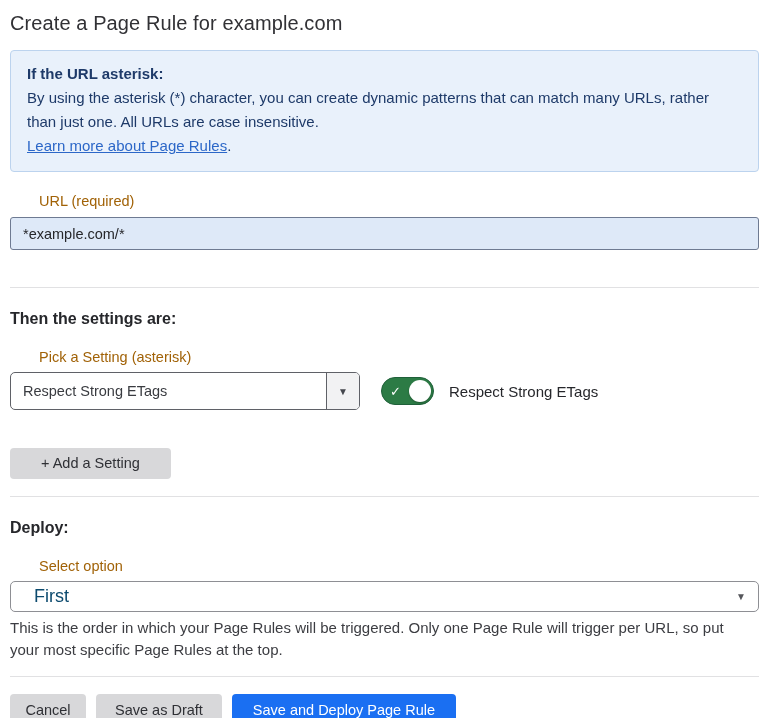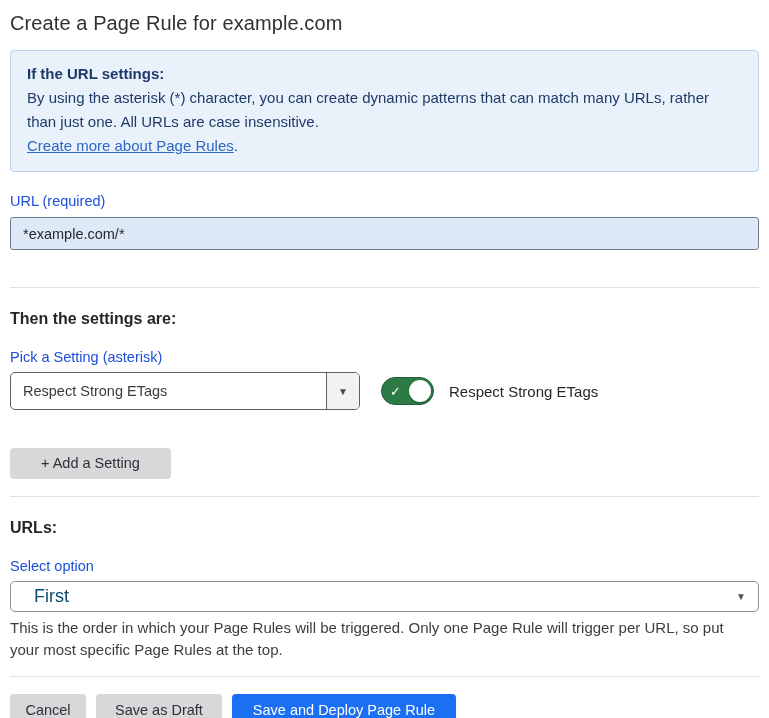--- a/index.html
+++ b/index.html
@@ -34,21 +34,22 @@
   .info-link {
     color: #2c67c8;
     text-decoration: underline;
     cursor: pointer;
   }
 
   
   .field-label {
     margin-top: 21px;
     font-size: 14.5px;
-    color: #1d4ed8;
+    color: #a16207;
+    margin-left: 29px;
   }
   .url-input {
     display: block;
     width: 749px;
     height: 33px;
     margin-top: 8px;
     background: #dee9f8;
     border: 1px solid #6d7astatic;
     border: 1px solid #6e7a92;
     border-radius: 3px;
@@ -215,23 +216,23 @@
   }
 </style>
 </head>
 <body>
 
 <div class="container">
 
   <h1 class="page-title">Create a Page Rule for example.com</h1>
 
   <div class="info-box">
-    <div class="info-heading">If the URL settings:</div>
+    <div class="info-heading">If the URL asterisk:</div>
     <div><span>By using the asterisk (*) character, you can create dynamic patterns that can match many URLs, rather than just one. All URLs are case insensitive.</span><br>
-      <span class="info-link">Create more about Page Rules</span><span>.</span>
+      <span class="info-link">Learn more about Page Rules</span><span>.</span>
     </div>
   </div>
 
   <div class="field-label">URL (required)</div>
   <input class="url-input" type="text" value="*example.com/*" style="">
 
   <hr class="divider divider-1">
 
   <div class="section-heading">Then the settings are:</div>
 
@@ -249,21 +250,21 @@
         <span class="toggle-knob"></span>
       </div>
       <span class="toggle-label">Respect Strong ETags</span>
     </div>
   </div>
 
   <button class="btn btn-gray btn-add-setting">+ Add a Setting</button>
 
   <hr class="divider divider-2">
 
-  <div class="section-heading">URLs:</div>
+  <div class="section-heading">Deploy:</div>
 
   <div class="field-label">Select option</div>
 
   <div class="order-select">
     <span class="order-select-value">First</span>
     <span class="order-select-arrow">▼</span>
   </div>
 
   <div class="order-help">This is the order in which your Page Rules will be triggered. Only one Page Rule will trigger per URL, so put your most specific Page Rules at the top.</div>
 

